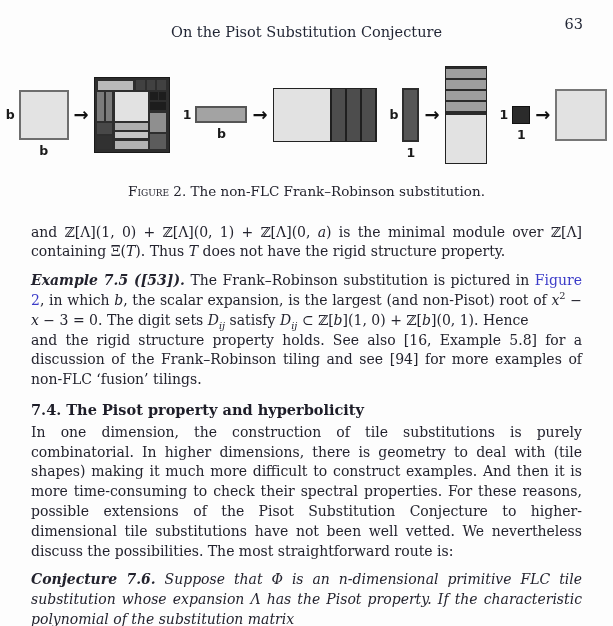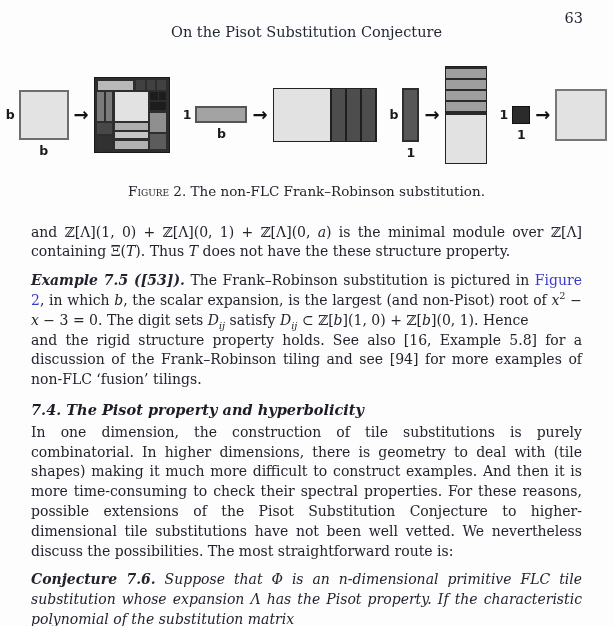--- a/index.html
+++ b/index.html
@@ -4,21 +4,21 @@
 <style>
   html,body{margin:0;padding:0;background:#ffffff;}
   .page{
     position:relative;width:613px;height:626px;overflow:hidden;
     background:#fdfdfd;color:#23232e;
     font-family:"DejaVu Serif","DejaVu Sans",serif;
     font-size:14px;line-height:19.8px;
   }
   
   .hdr{position:relative;padding-top:23px;text-align:center;font-size:14.5px;color:#1f2433;}
-  .hdr .pageno{position:absolute;right:30px;top:9px;}
+  .hdr .pageno{position:absolute;right:30px;top:15px;}
   
   .figrow{margin-top:20px;display:flex;justify-content:center;align-items:center;gap:13px;height:104px;}
   .rule{display:flex;align-items:center;}
   .lbl{font-family:"DejaVu Sans","Liberation Sans",sans-serif;font-size:12.5px;font-weight:700;color:#1a1a1a;margin-right:4px;}
   .tcol{position:relative;display:flex;}
   .blbl{position:absolute;top:100%;left:50%;transform:translateX(-50%);margin:1px 0 0 0;}
   .arrow{font-family:"DejaVu Sans",sans-serif;font-size:18px;font-weight:700;color:#111;margin:0 5px;line-height:1;}
   
   .p1{width:46px;height:46px;background:#e3e3e3;border:2px solid #6e6e6e;}
   .p2{width:48px;height:13px;background:#a3a3a3;border:2px solid #555;}
@@ -53,21 +53,21 @@
   .r3 .lgt{flex:1;background:#e2e2e2;margin-top:2px;}
   .r4{width:48px;height:48px;background:#e2e2e2;border:2px solid #777;}
   
   .caption{margin-top:15px;text-align:center;font-size:13.5px;color:#23232e;}
   .sc{font-variant:small-caps;}
   
   main{margin-top:21px;padding:0 31px;text-align:justify;}
   main p{margin:0;}
   .thm{margin-top:9px !important;}
   .eq{text-align:center;margin:5px 0 6px;}
-  h2{font-size:14.5px;line-height:19.8px;margin:10px 0 3px;font-weight:700;color:#1d1d28;font-style:italic;}
+  h2{font-size:14.5px;line-height:19.8px;margin:10px 0 3px;font-weight:700;color:#1d1d28;}
   
   .i{font-style:italic;}
   .b{font-weight:700;font-style:italic;}
   .scr{font-style:italic;}
   .sup{font-size:0.7em;vertical-align:super;line-height:0;}
   .sub{font-size:0.7em;vertical-align:sub;line-height:0;}
   .link{color:#3b3bc8;}
 </style>
 </head>
 <body>
@@ -148,21 +148,21 @@
       </div>
       <span class="arrow">→</span>
       <div class="r4"></div>
     </div>
 
   </div>
 
   <div class="caption"><span class="sc">Figure 2.</span><span>  The non-FLC Frank–Robinson substitution.</span></div>
 
   <main>
-    <p><span>and ℤ[Λ](1, 0) + ℤ[Λ](0, 1) + ℤ[Λ](0, </span><span class="i">a</span><span>) is the minimal module over ℤ[Λ] containing Ξ(</span><span class="scr">T</span><span>). Thus </span><span class="scr">T</span><span> does not have the these structure property.</span></p>
+    <p><span>and ℤ[Λ](1, 0) + ℤ[Λ](0, 1) + ℤ[Λ](0, </span><span class="i">a</span><span>) is the minimal module over ℤ[Λ] containing Ξ(</span><span class="scr">T</span><span>). Thus </span><span class="scr">T</span><span> does not have the rigid structure property.</span></p>
     <p class="thm"><span class="b">Example 7.5 ([53]).</span><span> The Frank–Robinson substitution is pictured in </span><span class="link">Figure 2</span><span>, in which </span><span class="i">b</span><span>, the scalar expansion, is the largest (and non-Pisot) root of </span><span class="i">x</span><span class="sup">2</span><span> − </span><span class="i">x</span><span> − 3 = 0. The digit sets </span><span class="scr">D</span><span class="sub i">ij</span><span> satisfy </span><span class="scr">D</span><span class="sub i">ij</span><span> ⊂ ℤ[</span><span class="i">b</span><span>](1, 0) + ℤ[</span><span class="i">b</span><span>](0, 1). Hence</span></p>
     <p>and the rigid structure property holds. See also [16, Example 5.8] for a discussion of the Frank–Robinson tiling and see [94] for more examples of non-FLC ‘fusion’ tilings.</p>
     <h2>7.4. The Pisot property and hyperbolicity</h2>
     <p>In one dimension, the construction of tile substitutions is purely combinatorial. In higher dimensions, there is geometry to deal with (tile shapes) making it much more difficult to construct examples. And then it is more time-consuming to check their spectral properties. For these reasons, possible extensions of the Pisot Substitution Conjecture to higher-dimensional tile substitutions have not been well vetted. We nevertheless discuss the possibilities. The most straightforward route is:</p>
     <p class="thm"><span class="b">Conjecture 7.6.</span><span class="i"> Suppose that Φ is an </span><span class="i">n</span><span class="i">-dimensional primitive FLC tile substitution whose expansion Λ has the Pisot property. If the characteristic polynomial of the substitution matrix </span></p>
 
   </main>
 
 </div>
 

